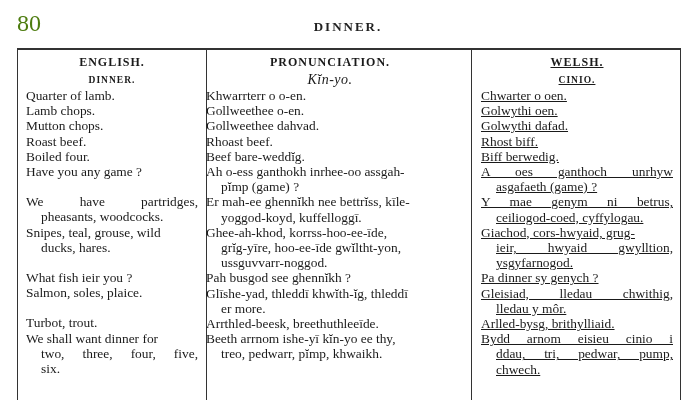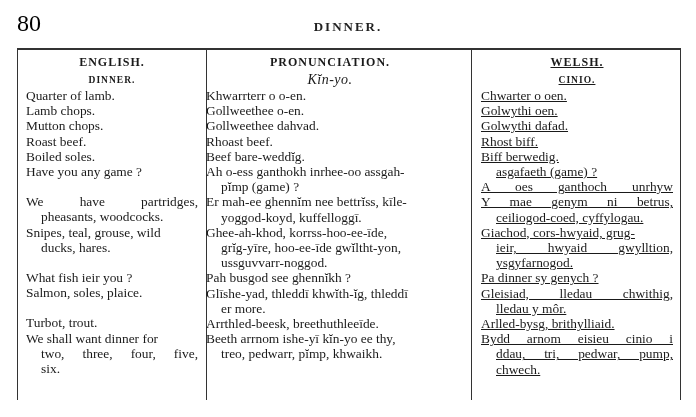--- a/index.html
+++ b/index.html
@@ -3,21 +3,21 @@
 <meta charset="utf-8">
 <style>
   html, body { margin: 0; padding: 0; }
   body {
     width: 696px; height: 417px; background: #ffffff; overflow: hidden;
     font-family: "DejaVu Serif", "Liberation Serif", serif;
     color: #1a1a1a; position: relative;
   }
   .page-num {
     position: absolute; left: 17px; top: 10px;
-    font-family: "Liberation Serif", serif; font-size: 24px; color: #000000;
+    font-family: "Liberation Serif", serif; font-size: 24px; color: #4d7c0f;
   }
   .running-head {
     position: absolute; left: 0; width: 696px; top: 19px; text-align: center;
     font-family: "Liberation Serif", serif; font-weight: bold;
     font-size: 13px; letter-spacing: 2px; color: #222;
   }
   .table-frame {
     position: absolute; left: 17px; top: 48px; width: 664px; height: 352px;
     border-top: 2px solid #333;
   }
@@ -62,21 +62,21 @@
   <div class="row">
       <div class="line">Lamb chops.</div>
     </div>
   <div class="row">
       <div class="line">Mutton chops.</div>
     </div>
   <div class="row">
       <div class="line">Roast beef.</div>
     </div>
   <div class="row">
-      <div class="line">Boiled soles.</div>
+      <div class="line">Boiled four.</div>
     </div>
   <div class="row">
       <div class="line">Have you any game ?</div>
       <div class="gap"></div>
     </div>
   <div class="row">
     <div class="line justify">We have partridges,</div>
     <div class="line indent">pheasants, woodcocks.</div>
   </div>
   <div class="row">
@@ -117,21 +117,21 @@
       <div class="line">Rhoast beef.</div>
     </div>
   <div class="row">
       <div class="line">Beef bare-weddĭg.</div>
     </div>
   <div class="row">
     <div class="line">Ah o-ess ganthokh inrhee-oo assgah-</div>
     <div class="line indent">pĭmp (game) ?</div>
   </div>
   <div class="row">
-    <div class="line">Er mah-ee ghennĭm nee bettrĭss, kīle-</div>
+    <div class="line">Er mah-ee ghennĭkh nee bettrĭss, kīle-</div>
     <div class="line indent">yoggod-koyd, kuffelloggī.</div>
   </div>
   <div class="row">
     <div class="line">Ghee-ah-khod, korrss-hoo-ee-īde,</div>
     <div class="line indent">grĭg-yīre, hoo-ee-īde gwĭltht-yon,</div>
     <div class="line indent">ussguvvarr-noggod.</div>
   </div>
   <div class="row">
       <div class="line">Pah busgod see ghennĭkh ?</div>
     </div>
@@ -160,22 +160,22 @@
   <div class="row">
       <div class="line">Golwythi dafad.</div>
     </div>
   <div class="row">
       <div class="line">Rhost biff.</div>
     </div>
   <div class="row">
       <div class="line">Biff berwedig.</div>
     </div>
   <div class="row">
+    <div class="line justify">A oes ganthoch unrhyw</div>
     <div class="line indent">asgafaeth (game) ?</div>
-    <div class="line justify">A oes ganthoch unrhyw</div>
   </div>
   <div class="row">
     <div class="line justify">Y mae genym ni betrus,</div>
     <div class="line indent">ceiliogod-coed, cyffylogau.</div>
   </div>
   <div class="row">
     <div class="line">Giachod, cors-hwyaid, grug-</div>
     <div class="line indent justify">ieir, hwyaid gwylltion,</div>
     <div class="line indent">ysgyfarnogod.</div>
   </div>

